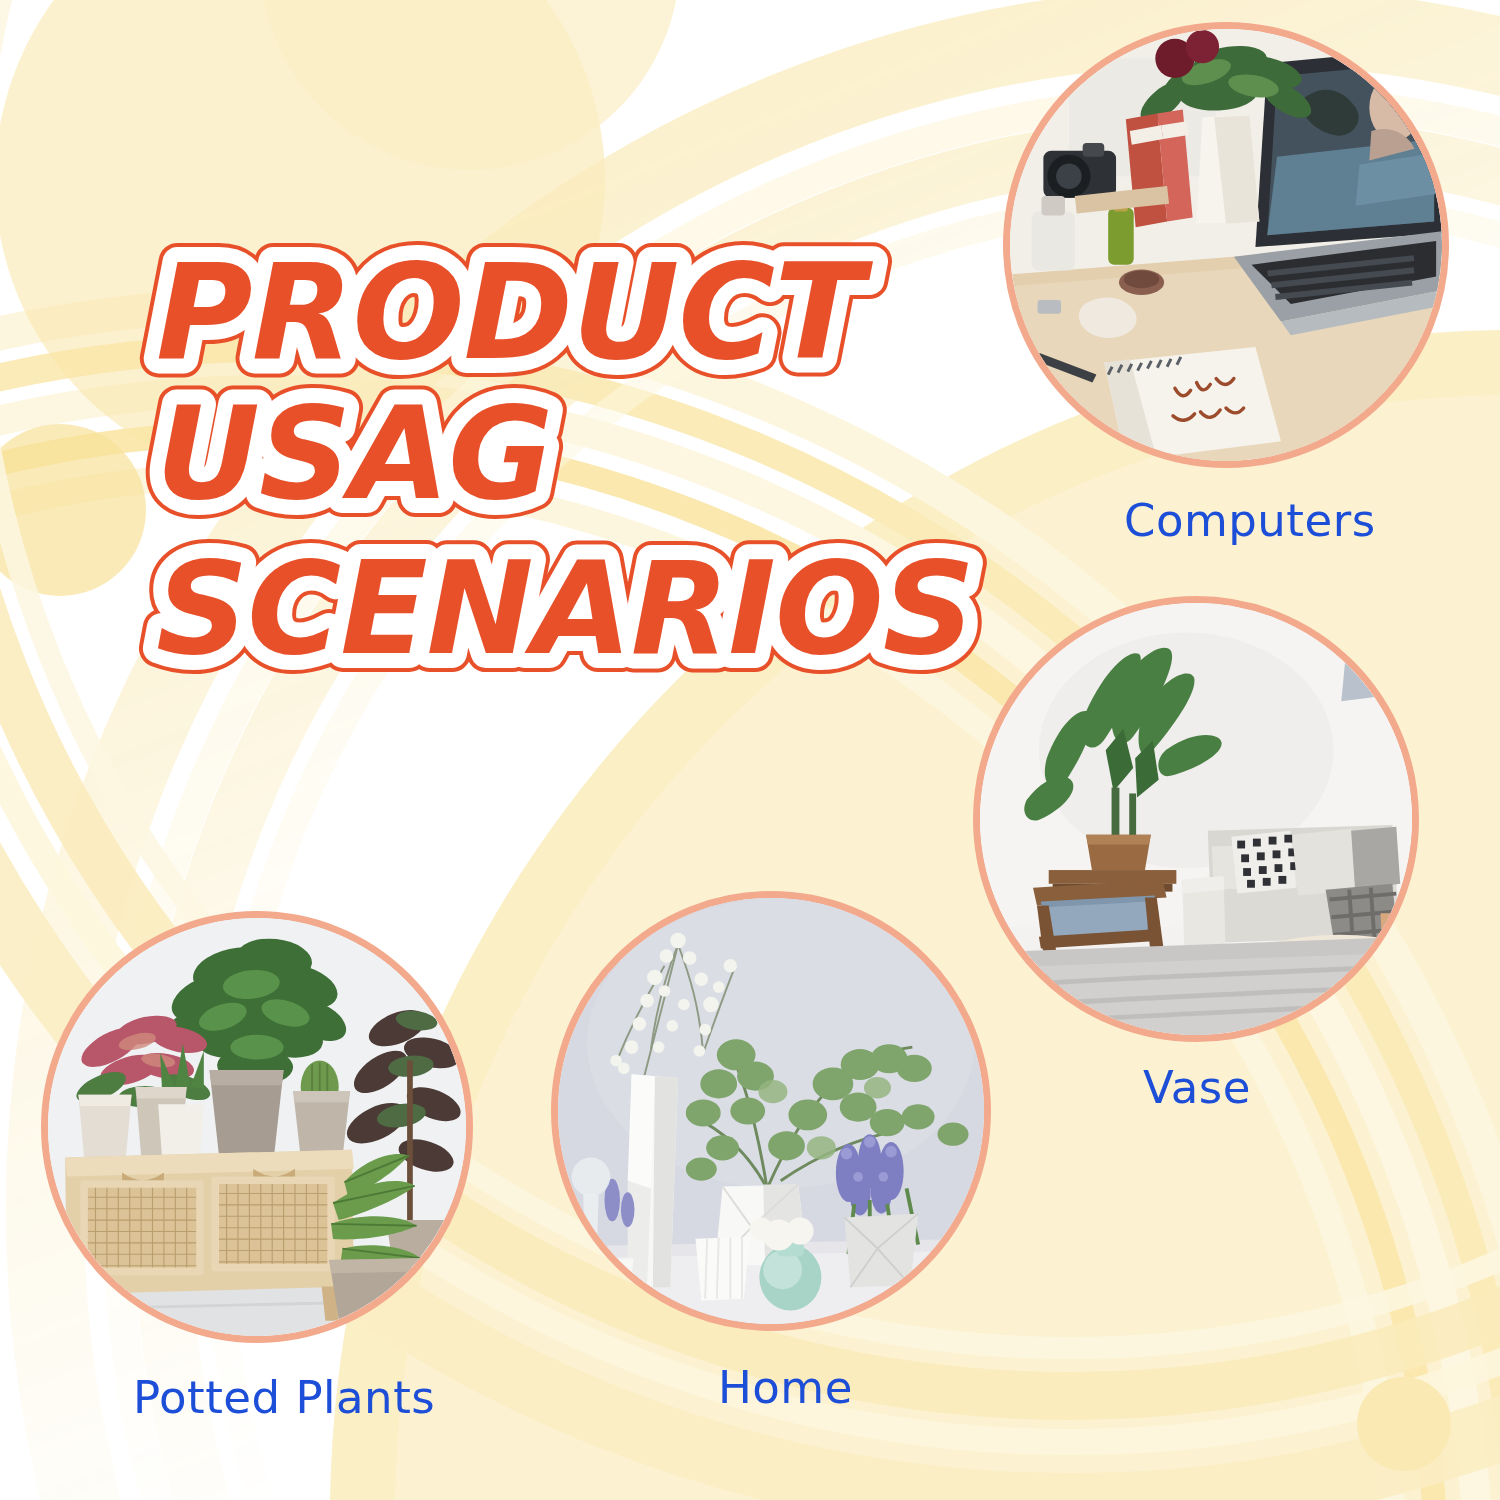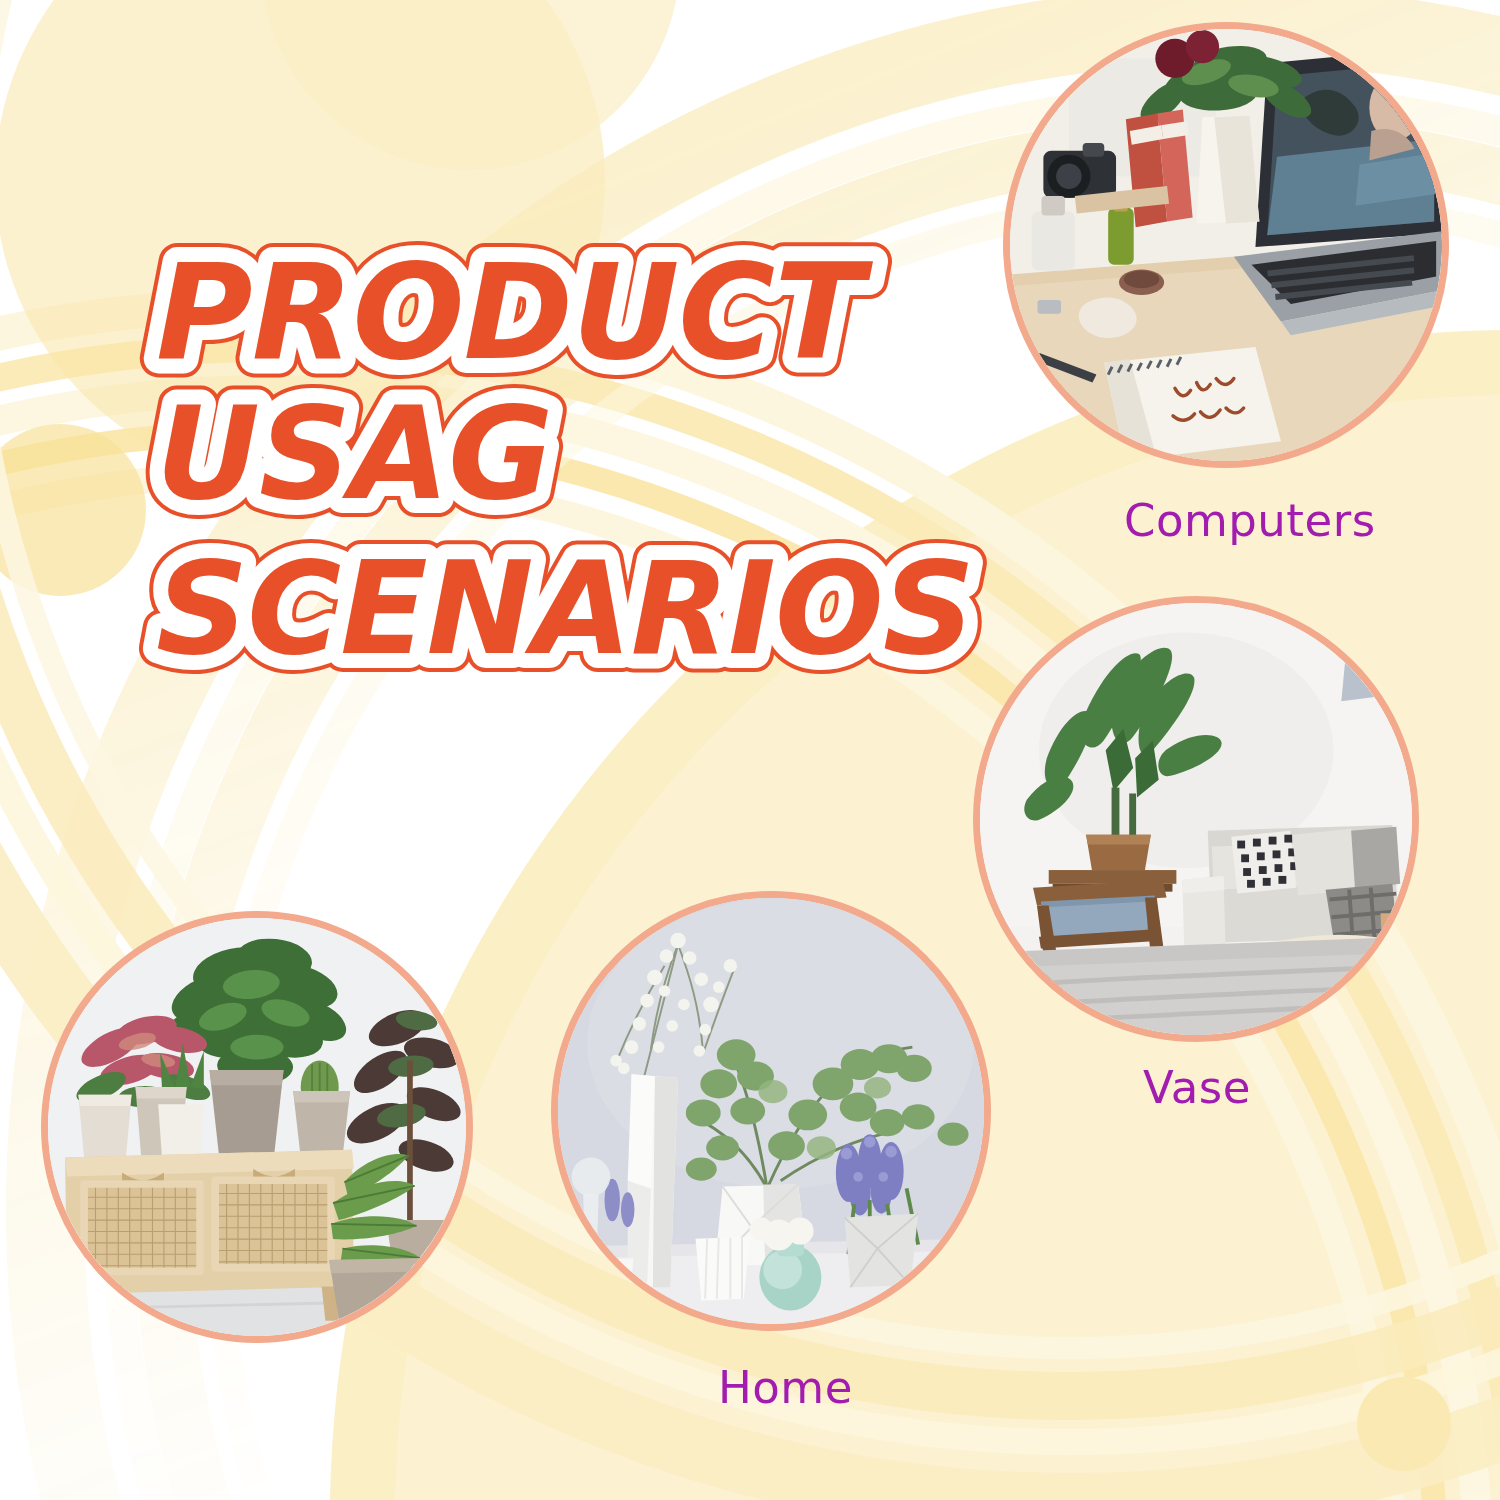--- a/index.html
+++ b/index.html
@@ -93,21 +93,21 @@
   #circle-home      { left: 973px;  top: 596px; width: 446px; height: 446px; }
   #circle-vase      { left: 551px;  top: 891px; width: 440px; height: 440px; }
   #circle-potted    { left: 41px;   top: 911px; width: 432px; height: 432px; }
 
   
   .caption {
     position: absolute;
     font-family: "DejaVu Sans", sans-serif;
     font-weight: 400;
     font-size: 45px;
-    color: #a21caf;
+    color: #1d4ed8;
     white-space: nowrap;
     z-index: 18;
     letter-spacing: 0.5px;
   }
   #caption-computers { left: 1124px; top: 494px; }
   #caption-home      { left: 1143px; top: 1061px; }
   #caption-vase      { left: 718px;  top: 1361px; }
   #caption-potted    { left: 133px;  top: 1371px; }
 </style>
 </head>
@@ -679,14 +679,15 @@
           <path d="M300,300 L386,282"></path>
             <path d="M298,322 L388,324"></path>
           <path d="M310,348 L392,358"></path>
             <path d="M312,278 L380,250"></path>
         </g>
         <path d="M296,360 L400,358 L392,420 L306,422 Z" fill="#b2a698"></path>
         <path d="M296,360 L400,358 L398,372 L298,374 Z" fill="#c1b5a6"></path>
       </svg>
     </div>
   </div>
+  <div class="caption" id="caption-potted">Potted Plants</div>
 
 </div>
 
 </body></html>

